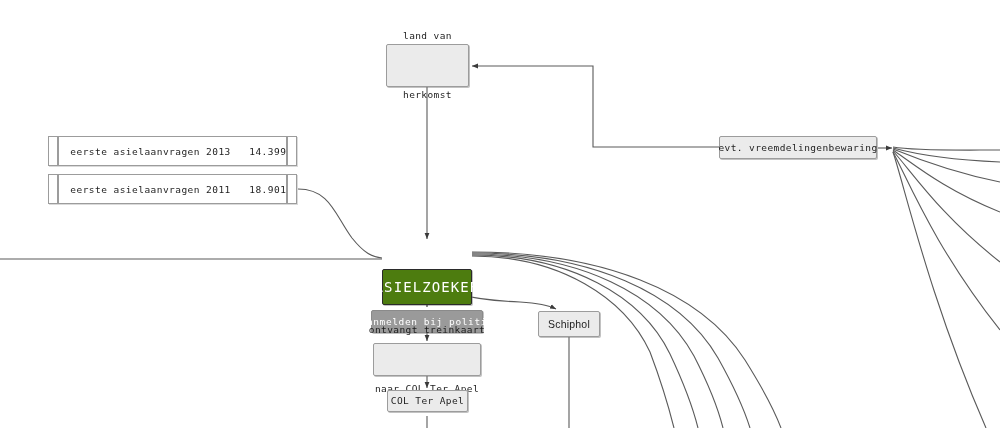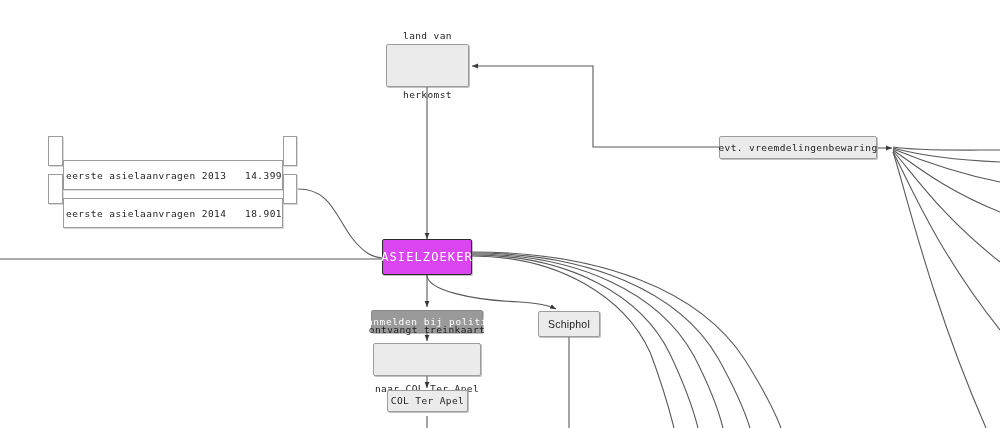--- a/index.html
+++ b/index.html
@@ -36,25 +36,26 @@
     font-size: 9.5px;
     line-height: 12px;
     letter-spacing: 0.4px;
     border-radius: 2px;
     box-shadow: 1px 1px 0 rgba(120,120,120,0.45);
     z-index: 3;
     white-space: pre;
     gap: 47px;
   }
   .node.dark {
-    background: #d946ef;
+    background: #4d7c0f;
     border-color: #2b2b2b;
     color: #ffffff;
     letter-spacing: 1.1px;
-    font-size: 12px;
+    font-size: 14px;
+    margin-top: 30px;
   }
   .node.mid {
     background: #9a9a9a;
     border-color: #8a8a8a;
     color: #ffffff;
     letter-spacing: 0.6px;
   }
   .node.sans {
     font-family: "Liberation Sans", sans-serif;
     font-size: 10.5px;
@@ -77,27 +78,26 @@
     align-items: center;
     height: 100%;
     box-shadow: 1px 1px 0 rgba(150,150,150,0.35);
   }
   .statcell.pad {
     width: 27px;
   }
   .statcell.main {
     flex: 1;
     justify-content: flex-start;
-    padding-left: 2px;
+    padding-left: 11px;
     gap: 0;
     font-size: 9.5px;
     letter-spacing: 0.45px;
     color: #1d1d1d;
     white-space: pre;
-    margin-top: 24px;
   }
   .statcell.tail {
     width: 25px;
   }
   .stat-label { }
   .stat-value { }
 </style>
 </head>
 <body>
 
@@ -185,20 +185,20 @@
       <span class="stat-label">eerste asielaanvragen 2013</span>
       <span>   </span>
       <span class="stat-value">14.399</span>
     </div>
     <div class="statcell tail"></div>
   </div>
 
   <div class="statrow" style="left:48px; top:174px; width:249px;">
     <div class="statcell pad"></div>
     <div class="statcell main">
-      <span class="stat-label">eerste asielaanvragen 2014</span>
+      <span class="stat-label">eerste asielaanvragen 2011</span>
       <span>   </span>
       <span class="stat-value">18.901</span>
     </div>
     <div class="statcell tail"></div>
   </div>
 
 </div>
 
 </body></html>

